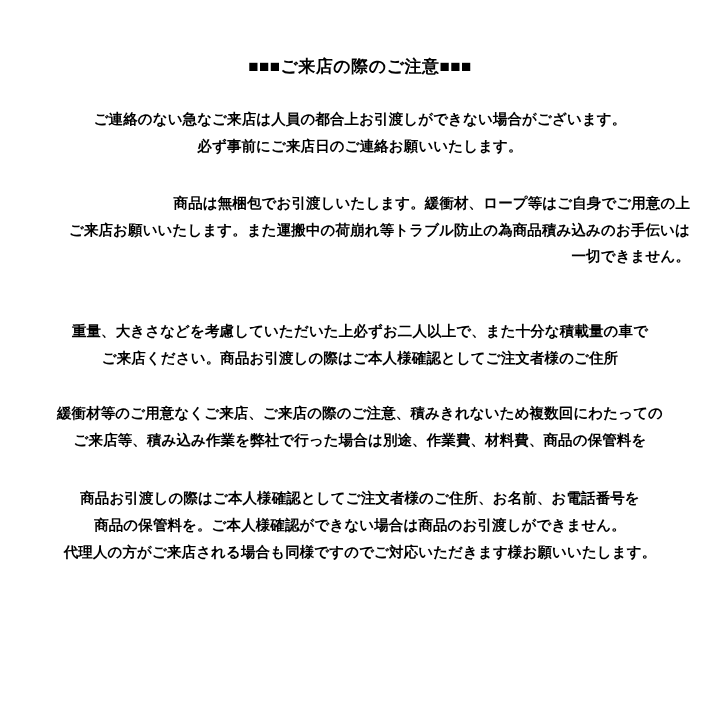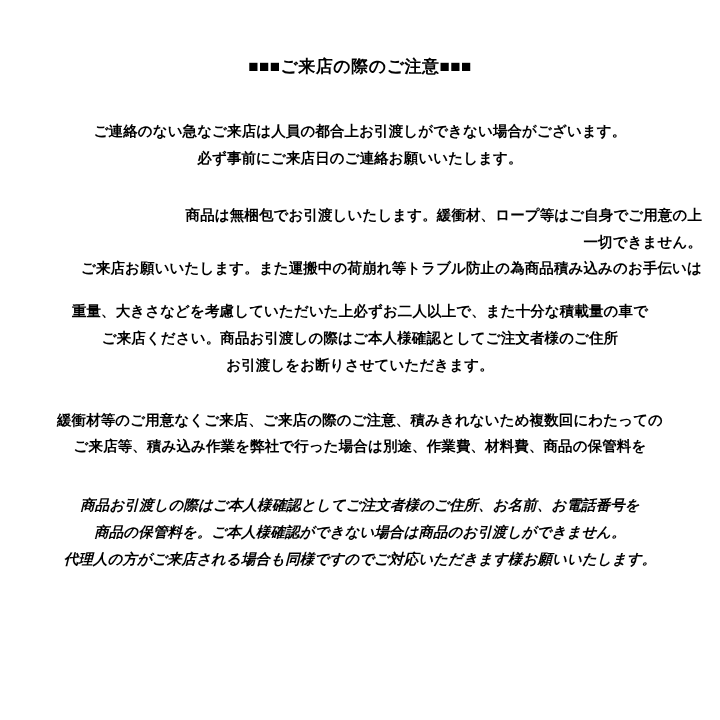--- a/index.html
+++ b/index.html
@@ -11,21 +11,21 @@
     height: 720px;
     background: #ffffff;
     font-family: "Liberation Sans", "DejaVu Sans", sans-serif;
     color: #000000;
     overflow: hidden;
   }
   .page {
     width: 720px;
     height: 720px;
     box-sizing: border-box;
-    padding: 0 18px;
+    padding: 0 30px;
     display: flex;
     flex-direction: column;
     align-items: center;
   }
   .notice-title {
     margin-top: 56px;
     font-size: 17px;
     font-weight: bold;
     letter-spacing: 0.5px;
     text-align: center;
@@ -37,48 +37,47 @@
     text-align: center;
     font-size: 14.5px;
     line-height: 1.85;
     font-weight: bold;
     letter-spacing: 0.1px;
   }
   .block .line {
     display: block;
     white-space: nowrap;
   }
-  .b1 { margin-top: 40px; }
+  .b1 { margin-top: 28px; }
   .b2 { margin-top: 30px; text-align: right; }
-  .b3 { margin-top: 16px; }
+  .b3 { margin-top: 48px; }
   .b4 { margin-top: 28px; }
-  .b5 { margin-top: 32px; font-style: italic; }
+  .b5 { margin-top: 32px; }
 </style>
 </head>
 <body>
 
 <div class="page">
 
   <div class="notice-title">■■■ご来店の際のご注意■■■</div>
 
   <div class="block b1">
     <span class="line">ご連絡のない急なご来店は人員の都合上お引渡しができない場合がございます。</span>
     <span class="line">必ず事前にご来店日のご連絡お願いいたします。</span>
   </div>
 
   <div class="block b2">
     <span class="line">商品は無梱包でお引渡しいたします。緩衝材、ロープ等はご自身でご用意の上</span>
+    <span class="line">ご来店お願いいたします。また運搬中の荷崩れ等トラブル防止の為商品積み込みのお手伝いは</span>
     <span class="line">一切できません。</span>
-    <span class="line">ご来店お願いいたします。また運搬中の荷崩れ等トラブル防止の為商品積み込みのお手伝いは</span>
   </div>
 
   <div class="block b3">
     <span class="line">重量、大きさなどを考慮していただいた上必ずお二人以上で、また十分な積載量の車で</span>
     <span class="line">ご来店ください。商品お引渡しの際はご本人様確認としてご注文者様のご住所</span>
-    <span class="line">お引渡しをお断りさせていただきます。</span>
   </div>
 
   <div class="block b4">
     <span class="line">緩衝材等のご用意なくご来店、ご来店の際のご注意、積みきれないため複数回にわたっての</span>
     <span class="line">ご来店等、積み込み作業を弊社で行った場合は別途、作業費、材料費、商品の保管料を</span>
   </div>
 
   <div class="block b5">
     <span class="line">商品お引渡しの際はご本人様確認としてご注文者様のご住所、お名前、お電話番号を</span>
     <span class="line">商品の保管料を。ご本人様確認ができない場合は商品のお引渡しができません。</span>

